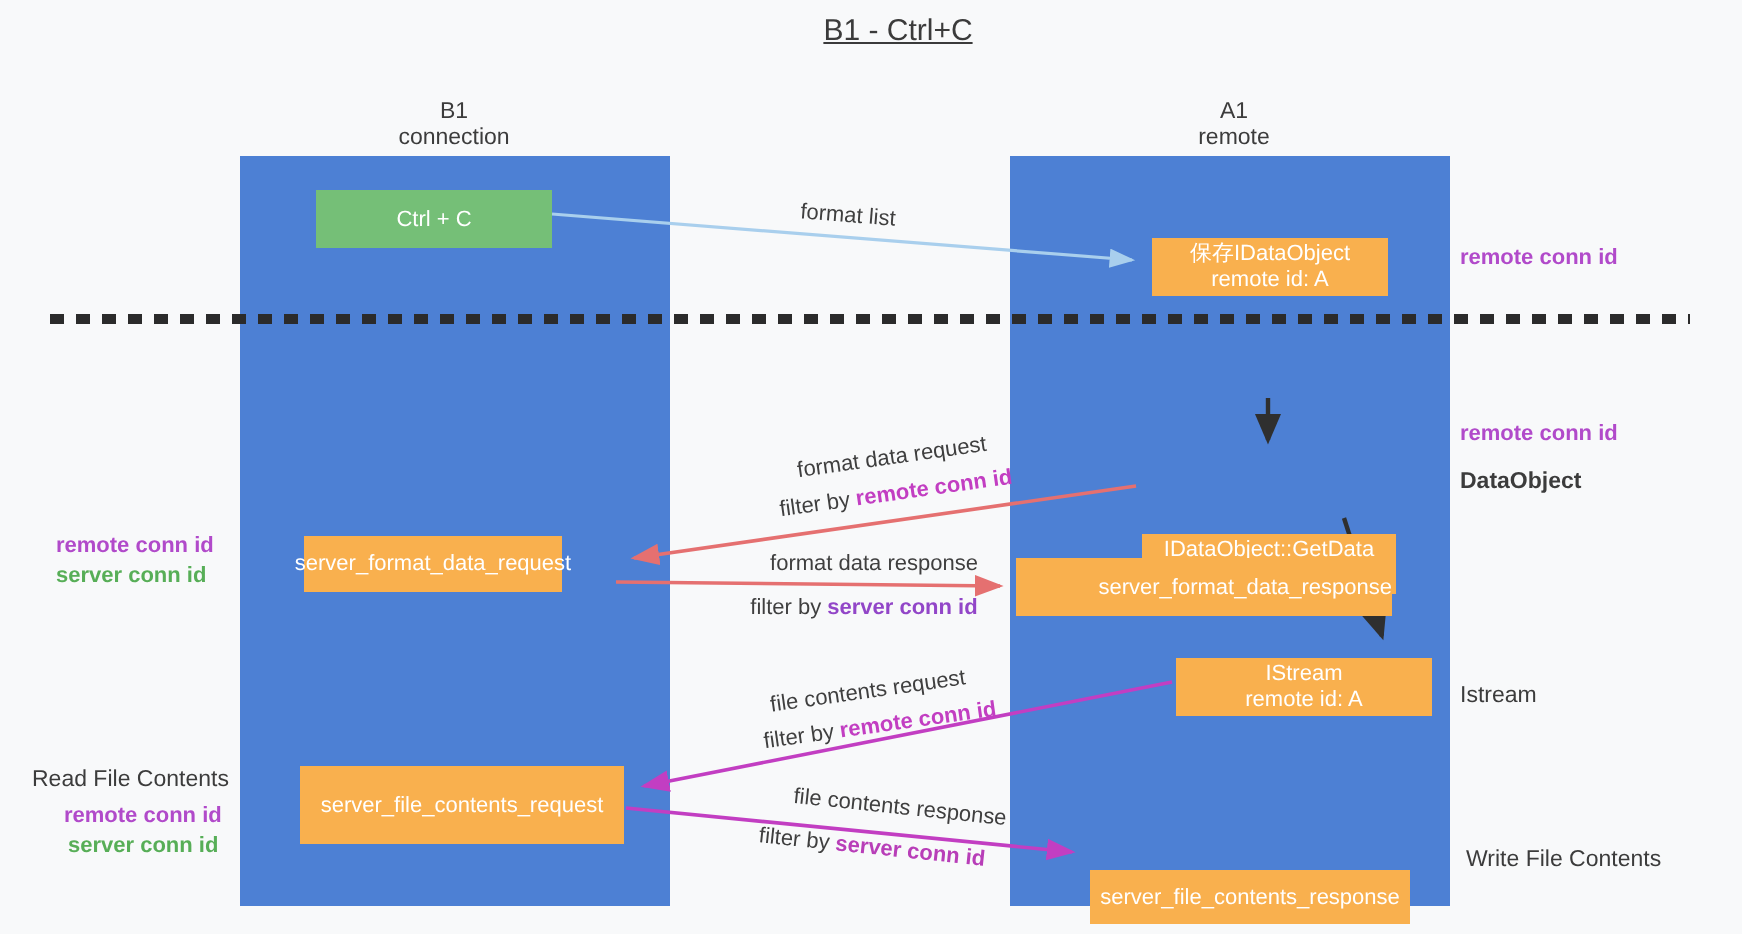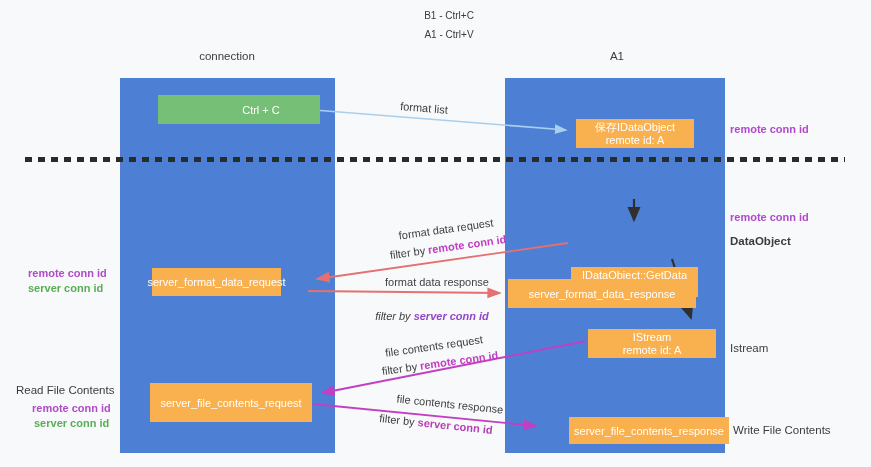--- a/index.html
+++ b/index.html
@@ -1,28 +1,28 @@
 <!DOCTYPE html>
 <html><head>
 <meta charset="utf-8">
 <style>
   html,body{margin:0;padding:0;background:#f8f9fa;}
   .canvas{position:relative;width:871px;height:467px;background:#f8f9fa;overflow:hidden;
           font-family:"Liberation Sans", sans-serif;color:#3c3c3c;}
   .title{position:absolute;left:349px;top:6px;width:200px;text-align:center;
-         font-size:10px;line-height:19px;color:#3b3b3b;}
+         font-size:15px;line-height:19px;color:#3b3b3b;text-decoration:underline;}
   .col-header{position:absolute;width:160px;text-align:center;font-size:11.5px;line-height:13px;color:#3c3c3c;}
   .column{position:absolute;top:78px;height:375px;background:#4d80d4;}
   .dashes{position:absolute;left:25px;top:157px;width:820px;height:5px;
           background:repeating-linear-gradient(90deg,#2b2b2b 0 7px,transparent 7px 13px);}
   svg.arrows{position:absolute;left:0;top:0;pointer-events:none;}
   .box{position:absolute;display:flex;align-items:center;justify-content:center;
        color:#ffffff;font-size:11px;text-align:center;white-space:nowrap;}
   .box.orange{background:#f9b04e;}
-  .box.green{background:#75bf77;padding-left:44px;}
+  .box.green{background:#75bf77;}
   .box.two{flex-direction:column;line-height:13px;}
   .alabel{position:absolute;font-size:11px;white-space:nowrap;color:#3f3f3f;
           transform:translate(-50%,-50%);}
   .r-m8{transform:translate(-50%,-50%) rotate(-8deg);}
   .r-p4{transform:translate(-50%,-50%) rotate(4.5deg);}
   .r-p6{transform:translate(-50%,-50%) rotate(6deg);}
   .conn-remote{color:#c23ec2;font-weight:bold;}
   .conn-server-inline{color:#9246c8;font-weight:bold;}
   .conn-server-inline2{color:#b83eb8;font-weight:bold;}
   .side{position:absolute;font-size:11px;white-space:nowrap;}
@@ -31,28 +31,29 @@
   .side.plain{font-size:11.5px;color:#3c3c3c;}
   .flt{margin-right:3px;}
 </style>
 </head>
 <body>
 
 <div class="canvas">
 
   <div class="title">
     <div>B1 - Ctrl+C</div>
-    <div>A1 - Ctrl+V</div>
   </div>
 
   <div class="col-header" style="left:147px;top:50px;">
+    <div>B1</div>
     <div>connection</div>
   </div>
   <div class="col-header" style="left:537px;top:50px;">
     <div>A1</div>
+    <div>remote</div>
   </div>
 
   <div class="column" style="left:120px;width:215px;"></div>
   <div class="column" style="left:505px;width:220px;"></div>
 
   <div class="dashes"></div>
 
   <svg class="arrows" width="871" height="467" viewBox="0 0 871 467">
     <defs>
       <marker id="ar-blue" markerWidth="9" markerHeight="9" refX="7" refY="3" orient="auto">
@@ -89,46 +90,46 @@
 
   <div class="box orange two" style="left:571px;top:227px;width:127px;height:30px;margin-top:40px;">
     <span>IDataObject::GetData</span>
     <span>remote id: A</span>
   </div>
 
   <div class="box orange" style="left:152px;top:268px;width:129px;height:28px;">
     <span>server_format_data_request</span>
   </div>
 
-  <div class="box orange" style="left:508px;top:279px;width:188px;height:29px;">
+  <div class="box orange" style="left:508px;top:279px;width:188px;height:29px;justify-content:flex-end;">
     <span>server_format_data_response</span>
   </div>
 
   <div class="box orange two" style="left:588px;top:329px;width:128px;height:29px;">
     <span>IStream</span>
     <span>remote id: A</span>
   </div>
 
   <div class="box orange" style="left:150px;top:383px;width:162px;height:39px;">
     <span>server_file_contents_request</span>
   </div>
 
-  <div class="box orange" style="left:545px;top:417px;width:160px;height:27px;margin-left:24px;">
+  <div class="box orange" style="left:545px;top:435px;width:160px;height:27px;">
     <span>server_file_contents_response</span>
   </div>
 
   <div class="alabel r-p4" style="left:424px;top:108px;">format list</div>
 
   <div class="alabel r-m8" style="left:446px;top:229px;">format data request</div>
   <div class="alabel r-m8" style="left:448px;top:247px;">
     <span class="flt">filter by</span><span class="conn-remote">remote conn id</span>
   </div>
 
   <div class="alabel" style="left:437px;top:282px;">format data response</div>
-  <div class="alabel" style="left:432px;top:316px;font-style:italic;">
+  <div class="alabel" style="left:432px;top:304px;">
     <span class="flt">filter by</span><span class="conn-server-inline">server conn id</span>
   </div>
 
   <div class="alabel r-m8" style="left:434px;top:346px;">file contents request</div>
   <div class="alabel r-m8" style="left:440px;top:363px;">
     <span class="flt">filter by</span><span class="conn-remote">remote conn id</span>
   </div>
 
   <div class="alabel r-p6" style="left:450px;top:404px;">file contents response</div>
   <div class="alabel r-p6" style="left:436px;top:424px;">

